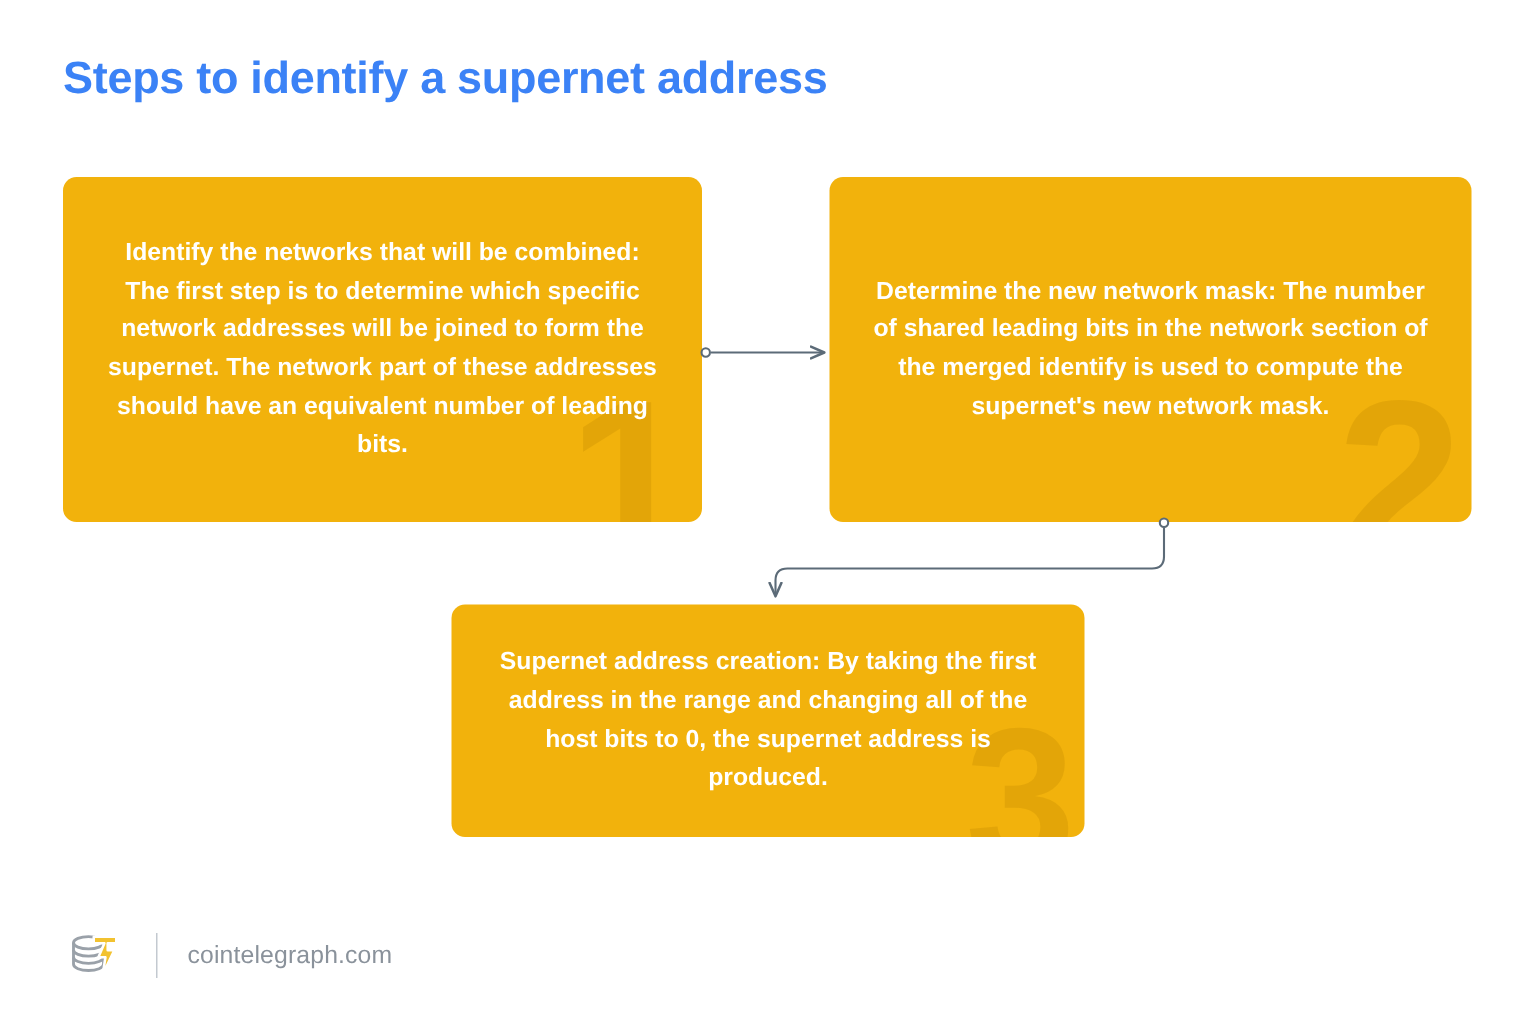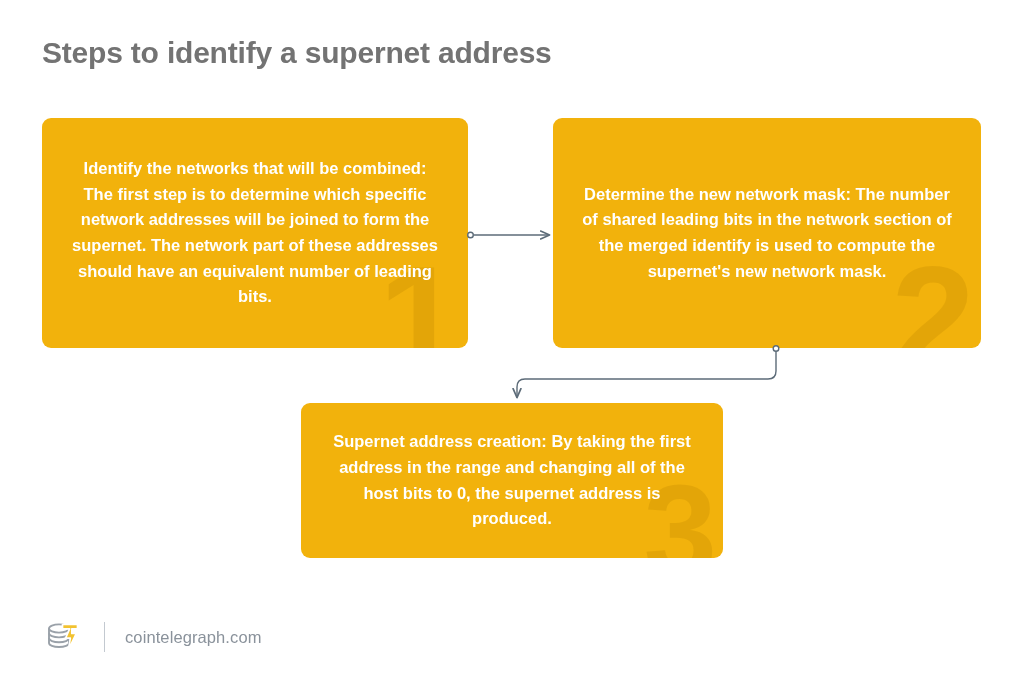--- a/index.html
+++ b/index.html
@@ -21,21 +21,21 @@
     background: #ffffff;
   }
 
   
   .page-title {
     position: absolute;
     left: 42px;
     top: 36px;
     font-size: 30px;
     font-weight: bold;
-    color: #737373;
+    color: #3b82f6;
     letter-spacing: -0.2px;
     white-space: nowrap;
   }
 
   
   .step-box {
     position: absolute;
     background: #F2B20C;
     border-radius: 9px;
     overflow: hidden;

